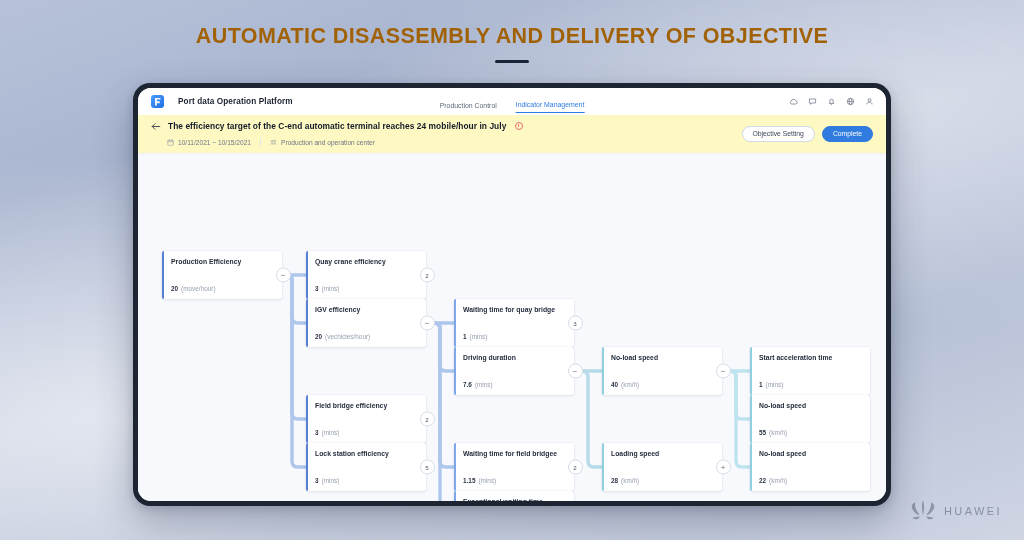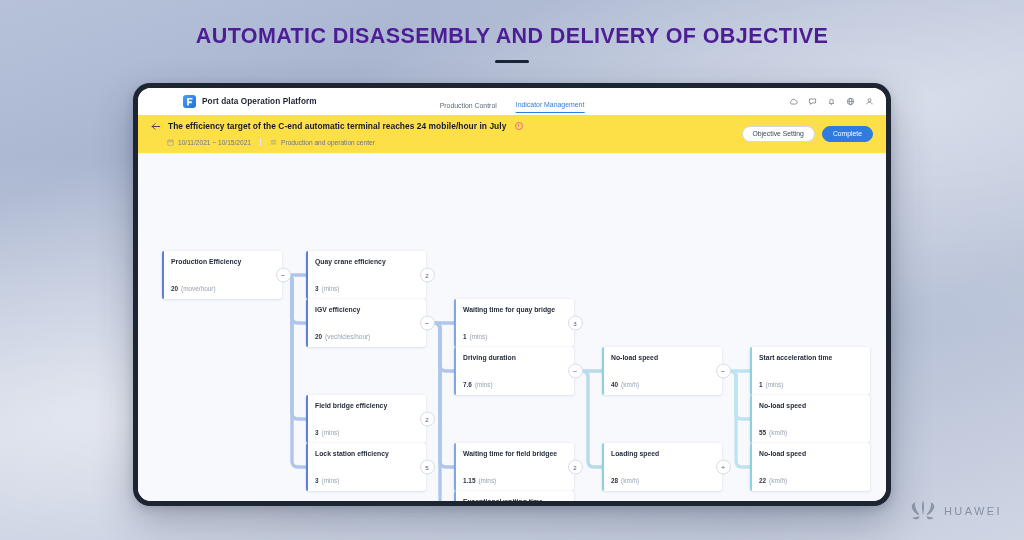--- a/index.html
+++ b/index.html
@@ -9,21 +9,21 @@
     background:
       radial-gradient(120% 90% at 12% 78%, rgba(255,255,255,.55) 0%, rgba(255,255,255,0) 55%),
       radial-gradient(90% 70% at 88% 20%, rgba(255,255,255,.35) 0%, rgba(255,255,255,0) 60%),
       linear-gradient(160deg,#b7c2da 0%,#aab6d0 22%,#c3cbde 48%,#b6c0d6 70%,#cfd5e3 100%);
     position:relative;
   }
 
   
   .slide-title{
     position:absolute;top:24px;left:0;width:100%;text-align:center;
-    font-size:21.5px;font-weight:700;letter-spacing:.4px;color:#4c1d95;
+    font-size:21.5px;font-weight:700;letter-spacing:.4px;color:#a16207;
   }
   .title-rule{
     position:absolute;top:60px;left:50%;transform:translateX(-50%);
     width:34px;height:3px;background:#1b2438;border-radius:2px;
   }
 
   
   .hw{
     position:absolute;right:22px;bottom:18px;display:flex;align-items:center;gap:8px;
     opacity:.62;
@@ -40,40 +40,40 @@
   .screen{
     width:100%;height:100%;background:#fbfcfe;border-radius:13px;overflow:hidden;
     display:flex;flex-direction:column;position:relative;
   }
 
   
   .appbar{
     height:27px;flex:0 0 27px;background:#ffffff;display:flex;align-items:center;
     padding:0 13px;box-sizing:border-box;position:relative;
   }
-  .brand{display:flex;align-items:center;gap:6px;margin-left:32px;}
+  .brand{display:flex;align-items:center;gap:14px;}
   .brand-logo{
     width:13px;height:13px;border-radius:3px;
     background:linear-gradient(135deg,#4b9bff,#1f6fe0);position:relative;flex:0 0 13px;
   }
   .brand-logo:after{
     content:"";position:absolute;left:3.5px;top:2.5px;width:6px;height:8px;
     background:#fff;clip-path:polygon(0 0,100% 0,100% 26%,40% 26%,40% 46%,88% 46%,88% 72%,40% 72%,40% 100%,0 100%);
     opacity:.92;
   }
   .brand-name{font-size:8.2px;font-weight:700;color:#1b2230;letter-spacing:.1px;}
   .navtabs{position:absolute;left:50%;transform:translateX(-50%);display:flex;gap:19px;align-items:flex-end;height:100%;padding-bottom:2px;box-sizing:border-box;}
   .navtab{font-size:6.9px;color:#5e6779;padding-bottom:4px;cursor:pointer;}
   .navtab.active{color:#2f7be0;border-bottom:1.4px solid #2f7be0;}
   .appbar-icons{position:absolute;right:12px;display:flex;gap:10px;align-items:center;}
   .appbar-icons svg{display:block;}
 
   
   .pagehead{
-    background:#fde047;padding:6px 13px 7px 13px;box-sizing:border-box;
+    background:#fef9c3;padding:6px 13px 7px 13px;box-sizing:border-box;
     border-bottom:1px solid #eef1f6;
   }
   .ph-row1{display:flex;align-items:center;gap:7px;}
   .backarrow{cursor:pointer;display:flex;align-items:center;}
   .ph-title{font-size:8.4px;font-weight:700;color:#141b29;letter-spacing:.05px;}
   .ph-flag{width:6px;height:6px;border-radius:50%;border:1px solid #e8707a;position:relative;margin-left:2px;}
   .ph-flag:after{content:"";position:absolute;left:2px;top:1px;width:1px;height:3px;background:#e8707a;}
   .ph-row2{display:flex;align-items:center;gap:9px;margin-top:7px;padding-left:16px;position:relative;}
   .meta{display:flex;align-items:center;gap:4px;font-size:6.6px;color:#6d7587;}
   .meta-sep{width:1px;height:8px;background:#e2e6ee;}

